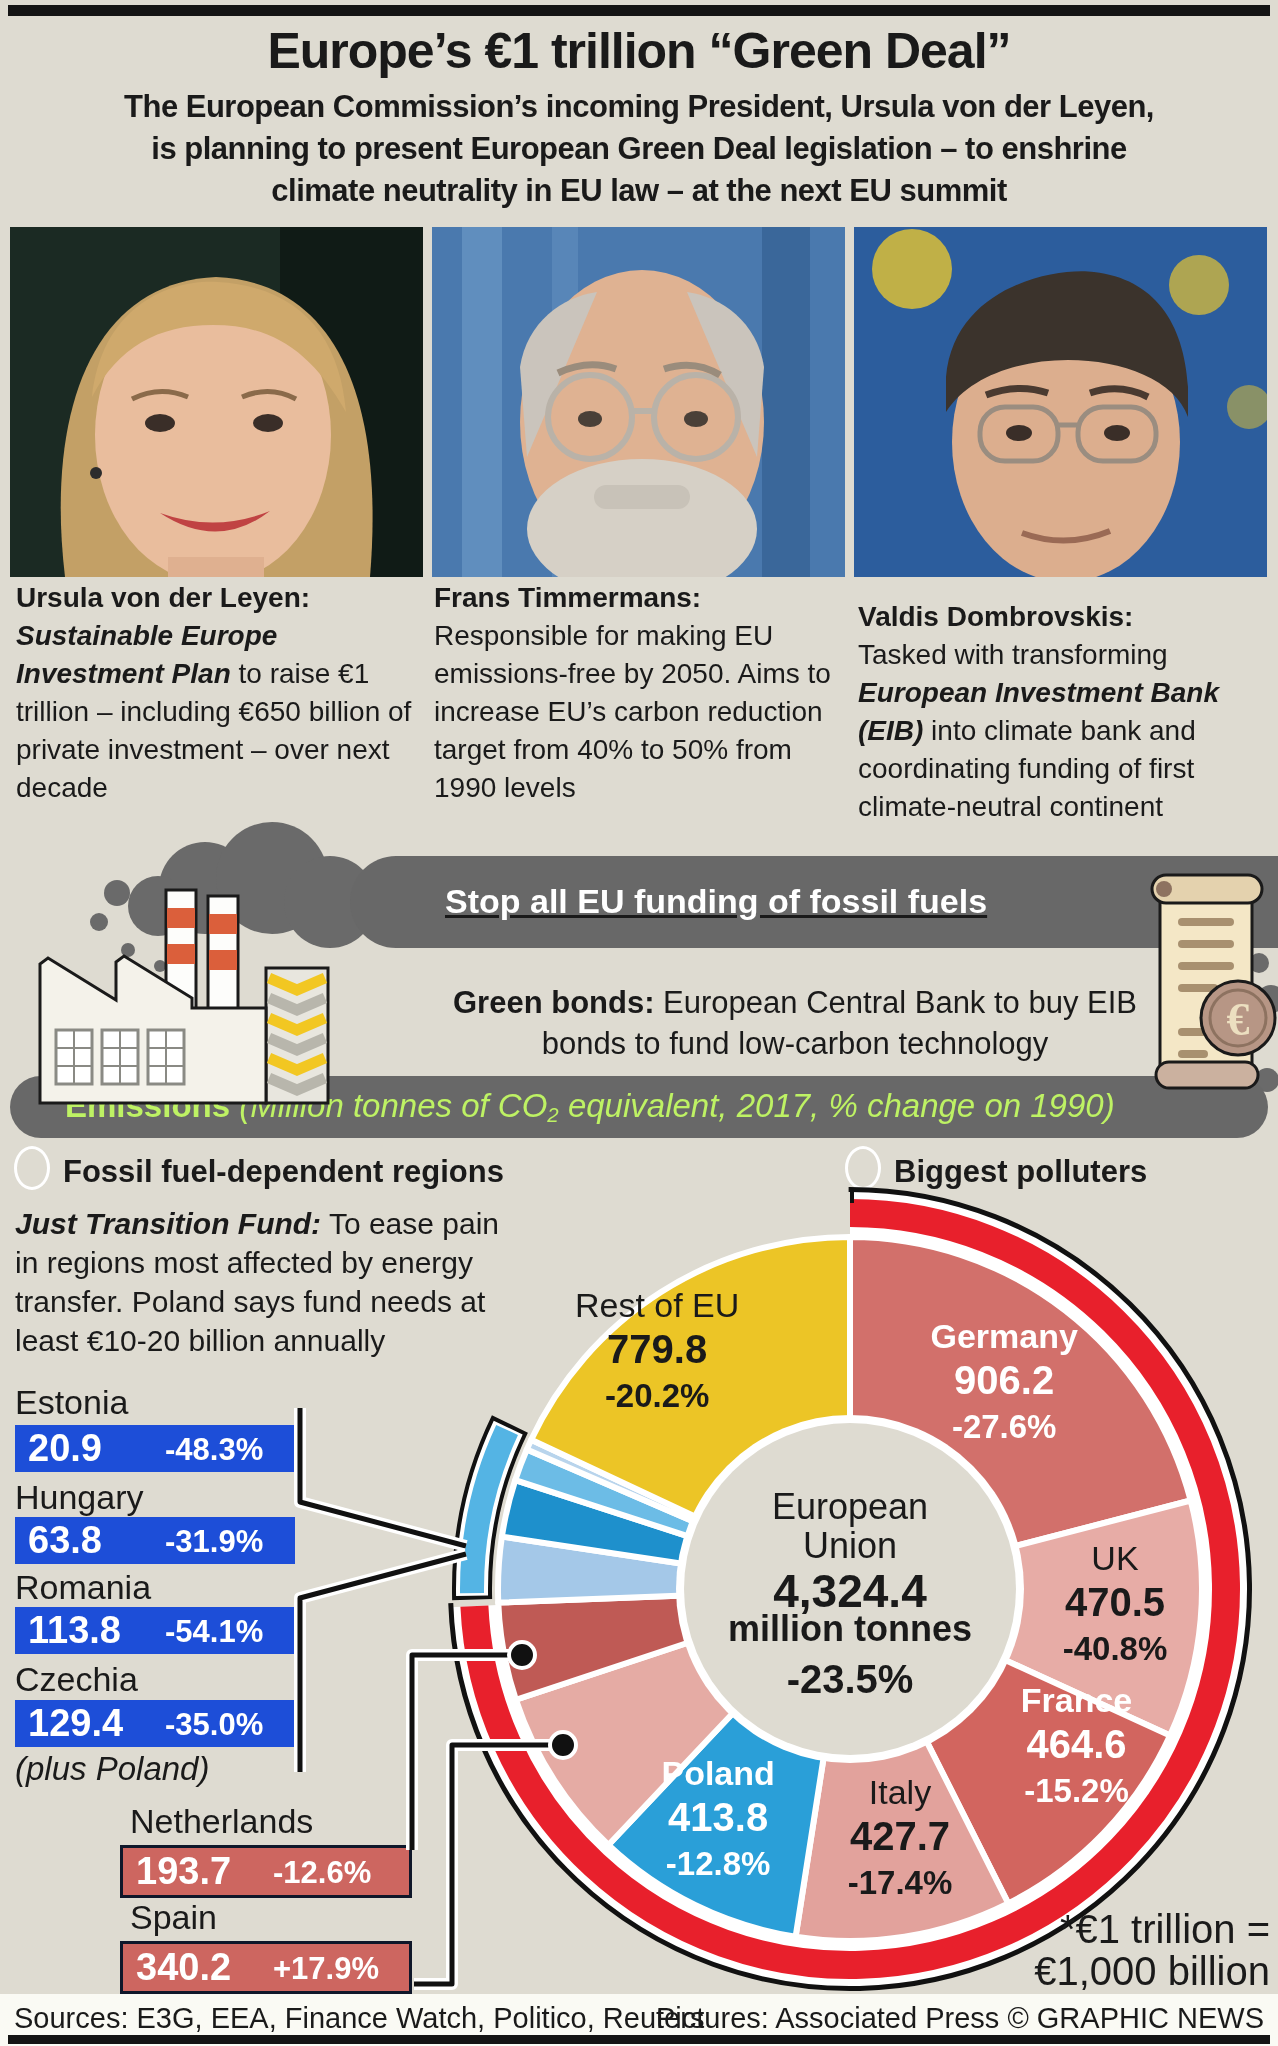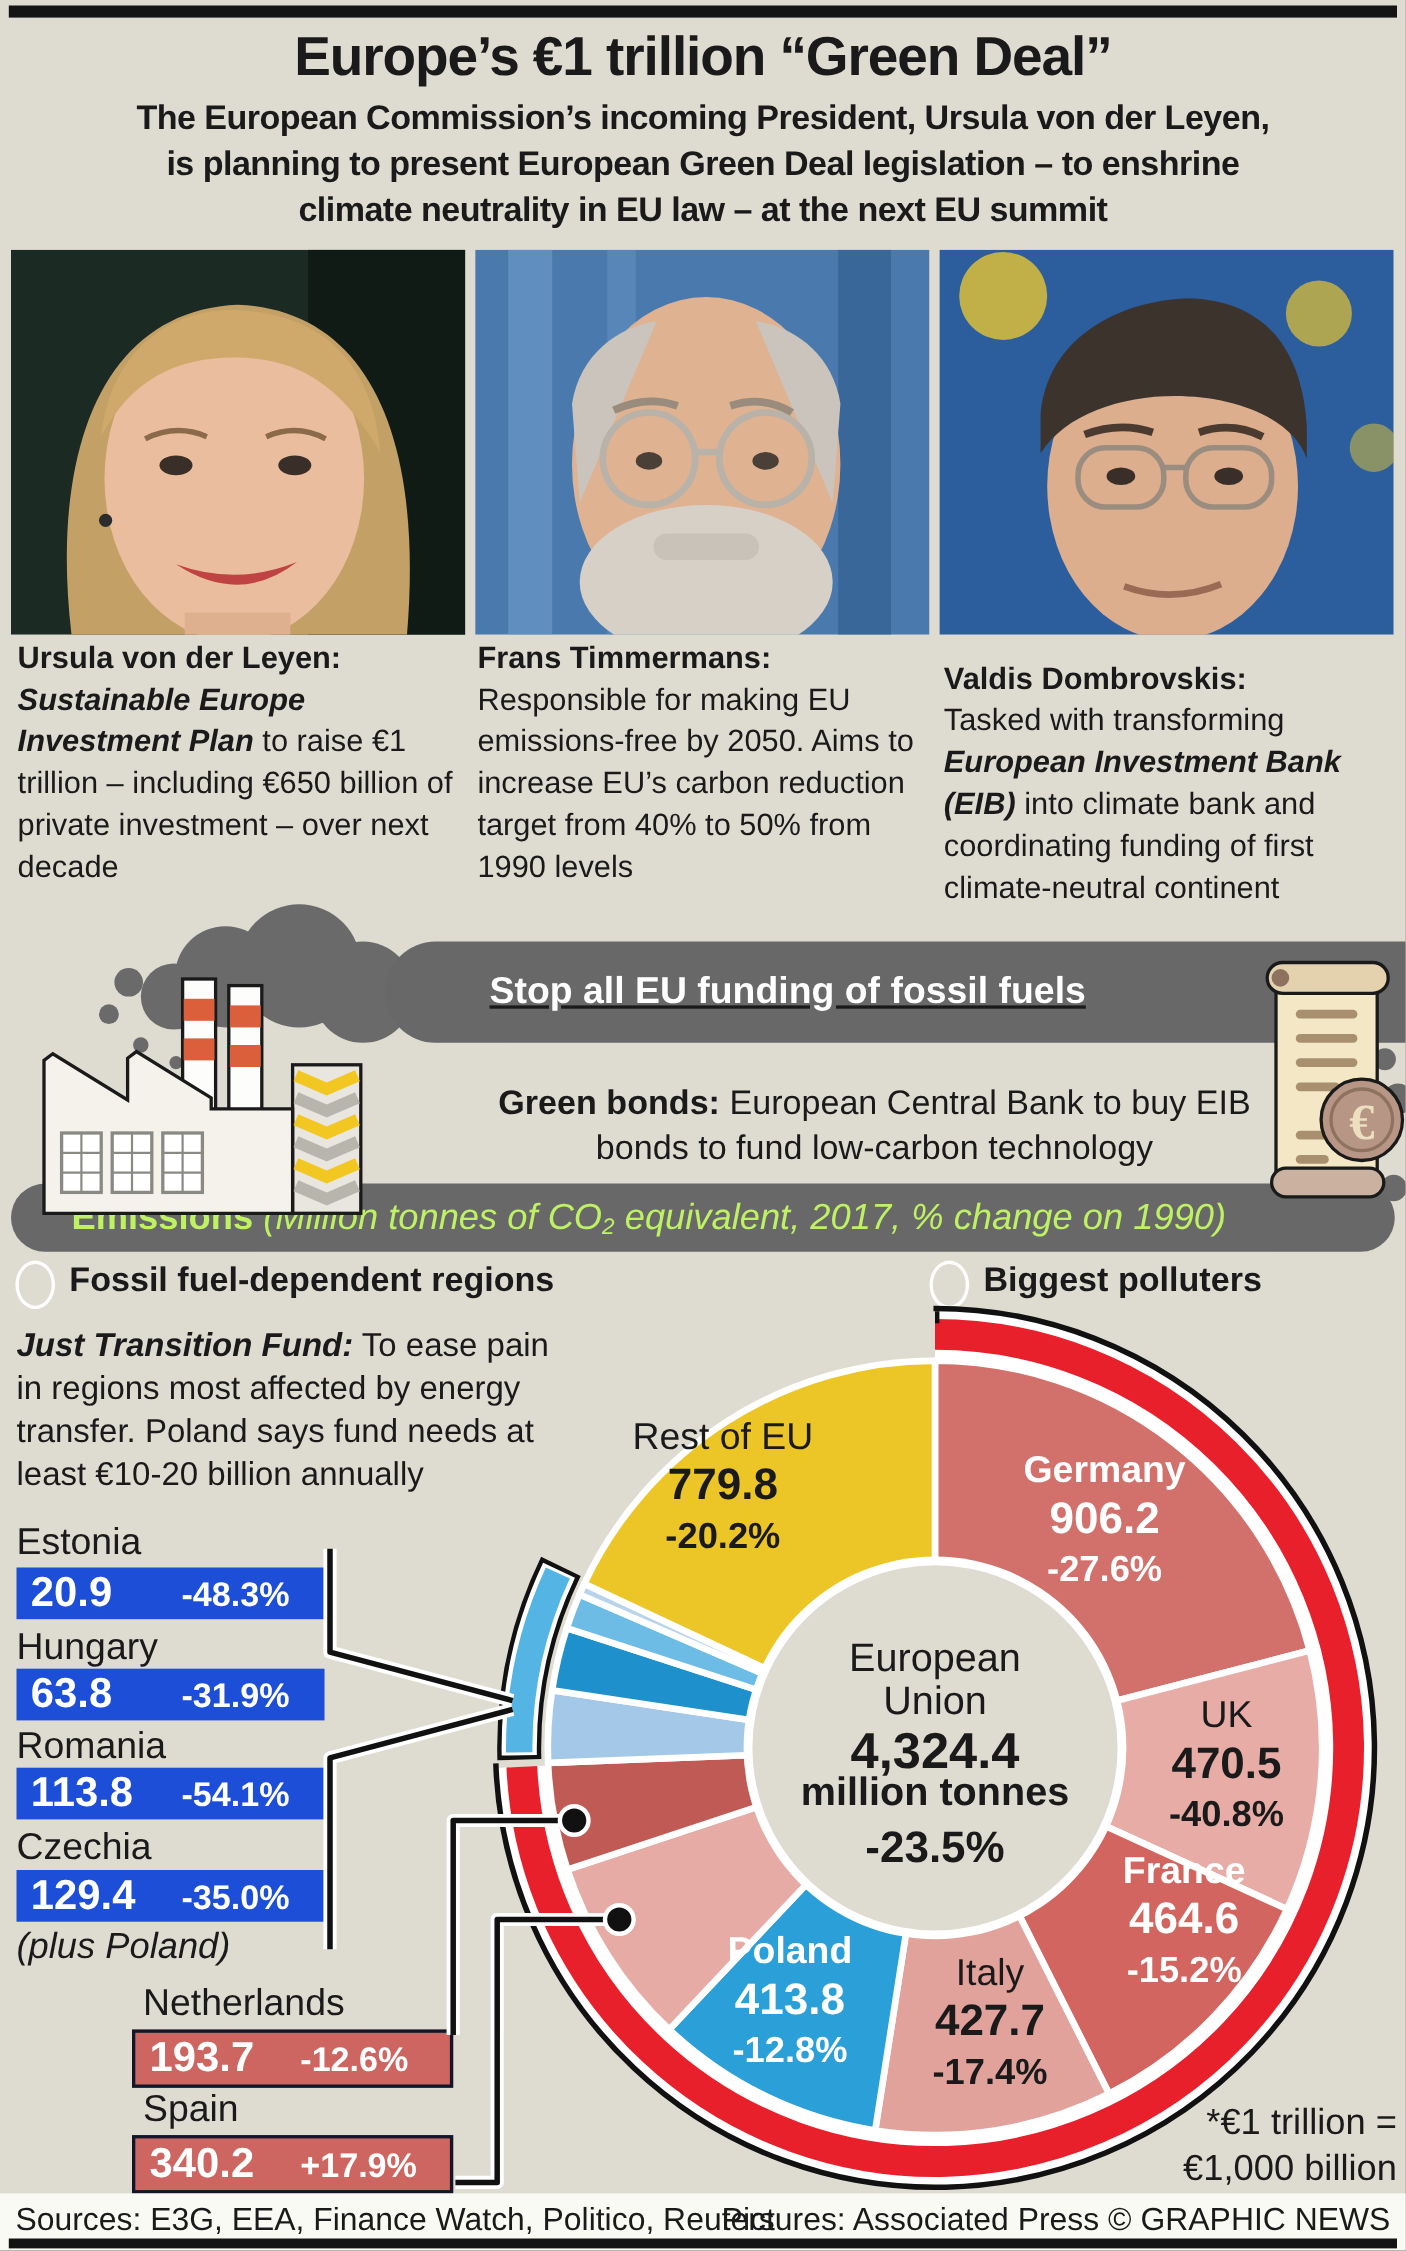--- a/index.html
+++ b/index.html
@@ -20,33 +20,33 @@
   #bio-1{left:16px;width:400px;} #bio-2{left:434px;width:406px;} #bio-3{left:858px;width:410px;margin-top:19px;}
   .banner1{position:absolute;left:350px;top:856px;width:928px;height:92px;background:#686868;
            border-radius:46px 0 0 46px;z-index:2;text-decoration:underline;}
   .banner1 span{display:block;padding-left:95px;line-height:90px;color:#fff;
                 font-size:34px;font-weight:bold;}
   .green-bonds{position:absolute;left:430px;top:982px;width:730px;text-align:center;
                font-size:31px;line-height:41px;z-index:2;}
   .em-banner{position:absolute;left:10px;top:1076px;width:1258px;height:62px;background:#686868;
              border-radius:31px;color:#bef264;font-size:33px;z-index:2;}
   .em-banner .em-inner{display:block;padding-left:55px;line-height:60px;}
-  .legend-item{position:absolute;top:1146px;height:44px;display:flex;align-items:flex-start;gap:13px;z-index:2;}
+  .legend-item{position:absolute;top:1146px;height:44px;display:flex;align-items:flex-end;gap:13px;z-index:2;}
   #legend-fossil{left:14px;} #legend-polluters{left:845px;}
   .legend-dot{width:36px;height:44px;border-radius:50%;border:3px solid #fff;box-sizing:border-box;}
   .legend-label{font-size:31px;font-weight:bold;}
   .jtf{position:absolute;left:15px;top:1204px;width:505px;font-size:30px;line-height:39px;z-index:2;}
   .c-label{position:absolute;font-size:34px;z-index:3;}
   .c-note{position:absolute;font-size:33px;font-style:italic;z-index:3;}
   .c-bar{position:absolute;height:47px;z-index:3;color:#fff;font-weight:bold;}
   .c-bar .val{position:absolute;left:13px;top:2px;font-size:38px;}
   .c-bar .chg{position:absolute;left:150px;top:7px;font-size:31px;}
   .c-bar.fossil{background:#1d4ed8;}
   .c-bar.polluter{background:#cd6660;border:3px solid #0f172a;}
-  .note{position:absolute;right:8px;top:1908px;text-align:right;font-size:33px;line-height:42px;
+  .note{position:absolute;right:8px;top:1908px;text-align:right;font-size:40px;line-height:42px;
         white-space:pre-line;z-index:7;}
   .footer-strip{position:absolute;left:0;top:1994px;width:1278px;height:52px;background:#fafaf4;z-index:7;}
   .footer-text{position:absolute;top:8px;font-size:29px;}
   #footer-sources{left:14px;} #footer-pictures{left:656px;}
   #footer-credit{right:14px;}
   #bg-decor{position:absolute;left:0;top:0;z-index:1;}
   #factory-svg{position:absolute;left:28px;top:880px;z-index:3;}
   #scroll-svg{position:absolute;left:1146px;top:870px;z-index:3;}
   #chart-svg{position:absolute;left:0;top:0;z-index:6;pointer-events:none;}
 </style>

